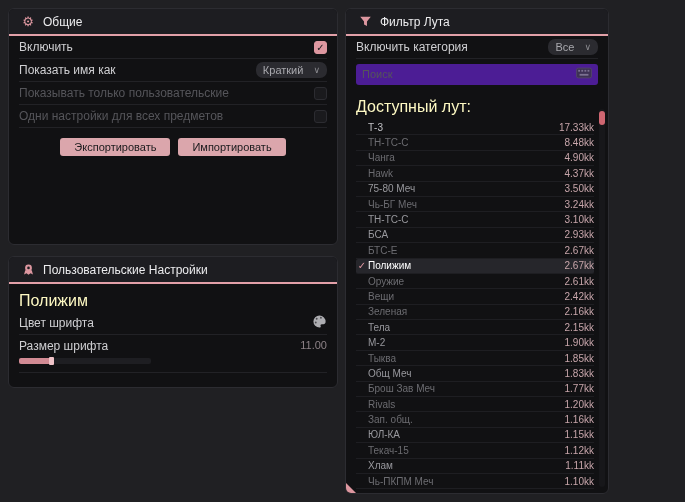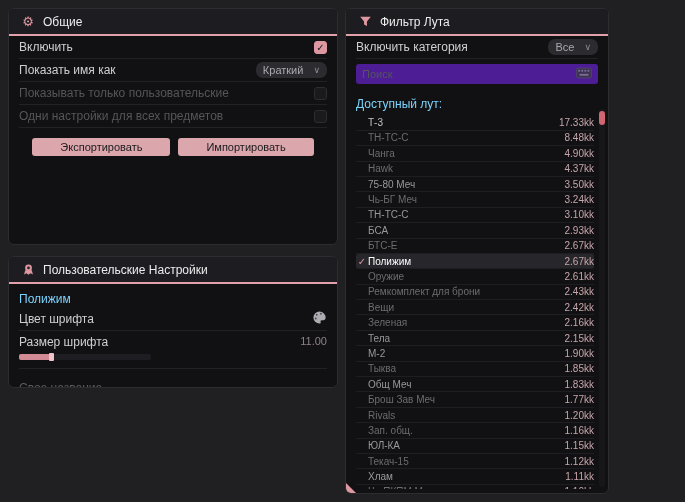--- a/index.html
+++ b/index.html
@@ -59,26 +59,26 @@
     padding:2px 7px; font-size:11px; color:#a8a8ad;
     display:flex; align-items:center; gap:10px;
   }
   .combo .chev { font-size:9px; color:#8d8d92; }
 
   .btnrow { display:flex; justify-content:center; gap:8px; margin-top:10px; }
   .btn {
     background:#dba6ac; color:#1a1a1c;
     border:none; border-radius:3px;
     font-family:"Liberation Sans", sans-serif;
-    font-size:11px; padding:3px 28px;
+    font-size:11px; padding:3px 14px;
     cursor:pointer;
   }
   .btn.wide { padding:4px 0; width:120px; }
 
-  .sectlabel { font-size:12px; color:#7dd3fc; margin:8px 10px 2px 10px; }
+  .sectlabel { font-size:16px; color:#fef9c3; margin:8px 10px 2px 10px; }
 
   .palette-ic { width:15px; height:15px; opacity:.85; }
 
   .slider-wrap { margin:0 10px 6px 10px; border-bottom:1px solid #222226; padding-bottom:8px; }
   .slider-top { display:flex; justify-content:space-between; font-size:12px; padding:4px 0 5px 0; }
   .slider-val { color:#8d8287; font-size:11px; }
   .slider-track { width:132px; height:6px; background:#1e1e22; border-radius:2px; position:relative; }
   .slider-fill { position:absolute; left:0; top:0; height:6px; width:34px; background:#d28b94; border-radius:2px; }
   .slider-grab { position:absolute; left:30px; top:-1px; width:5px; height:8px; background:#efc3c8; border-radius:1px; }
 
@@ -295,24 +295,20 @@
         <div class="lrow sel">
           <span class="chk">✓</span>
           <span class="lname">Полижим</span>
           <span class="lval">2.67kk</span>
         </div>
         <div class="lrow dim">
           <span class="lname">Оружие</span>
           <span class="lval">2.61kk</span>
         </div>
         <div class="lrow dim">
-          <span class="lname">Ремкомплект для брони</span>
-          <span class="lval">2.43kk</span>
-        </div>
-        <div class="lrow dim">
           <span class="lname">Вещи</span>
           <span class="lval">2.42kk</span>
         </div>
         <div class="lrow dim">
           <span class="lname">Зеленая</span>
           <span class="lval">2.16kk</span>
         </div>
         <div class="lrow">
           <span class="lname">Тела</span>
           <span class="lval">2.15kk</span>

